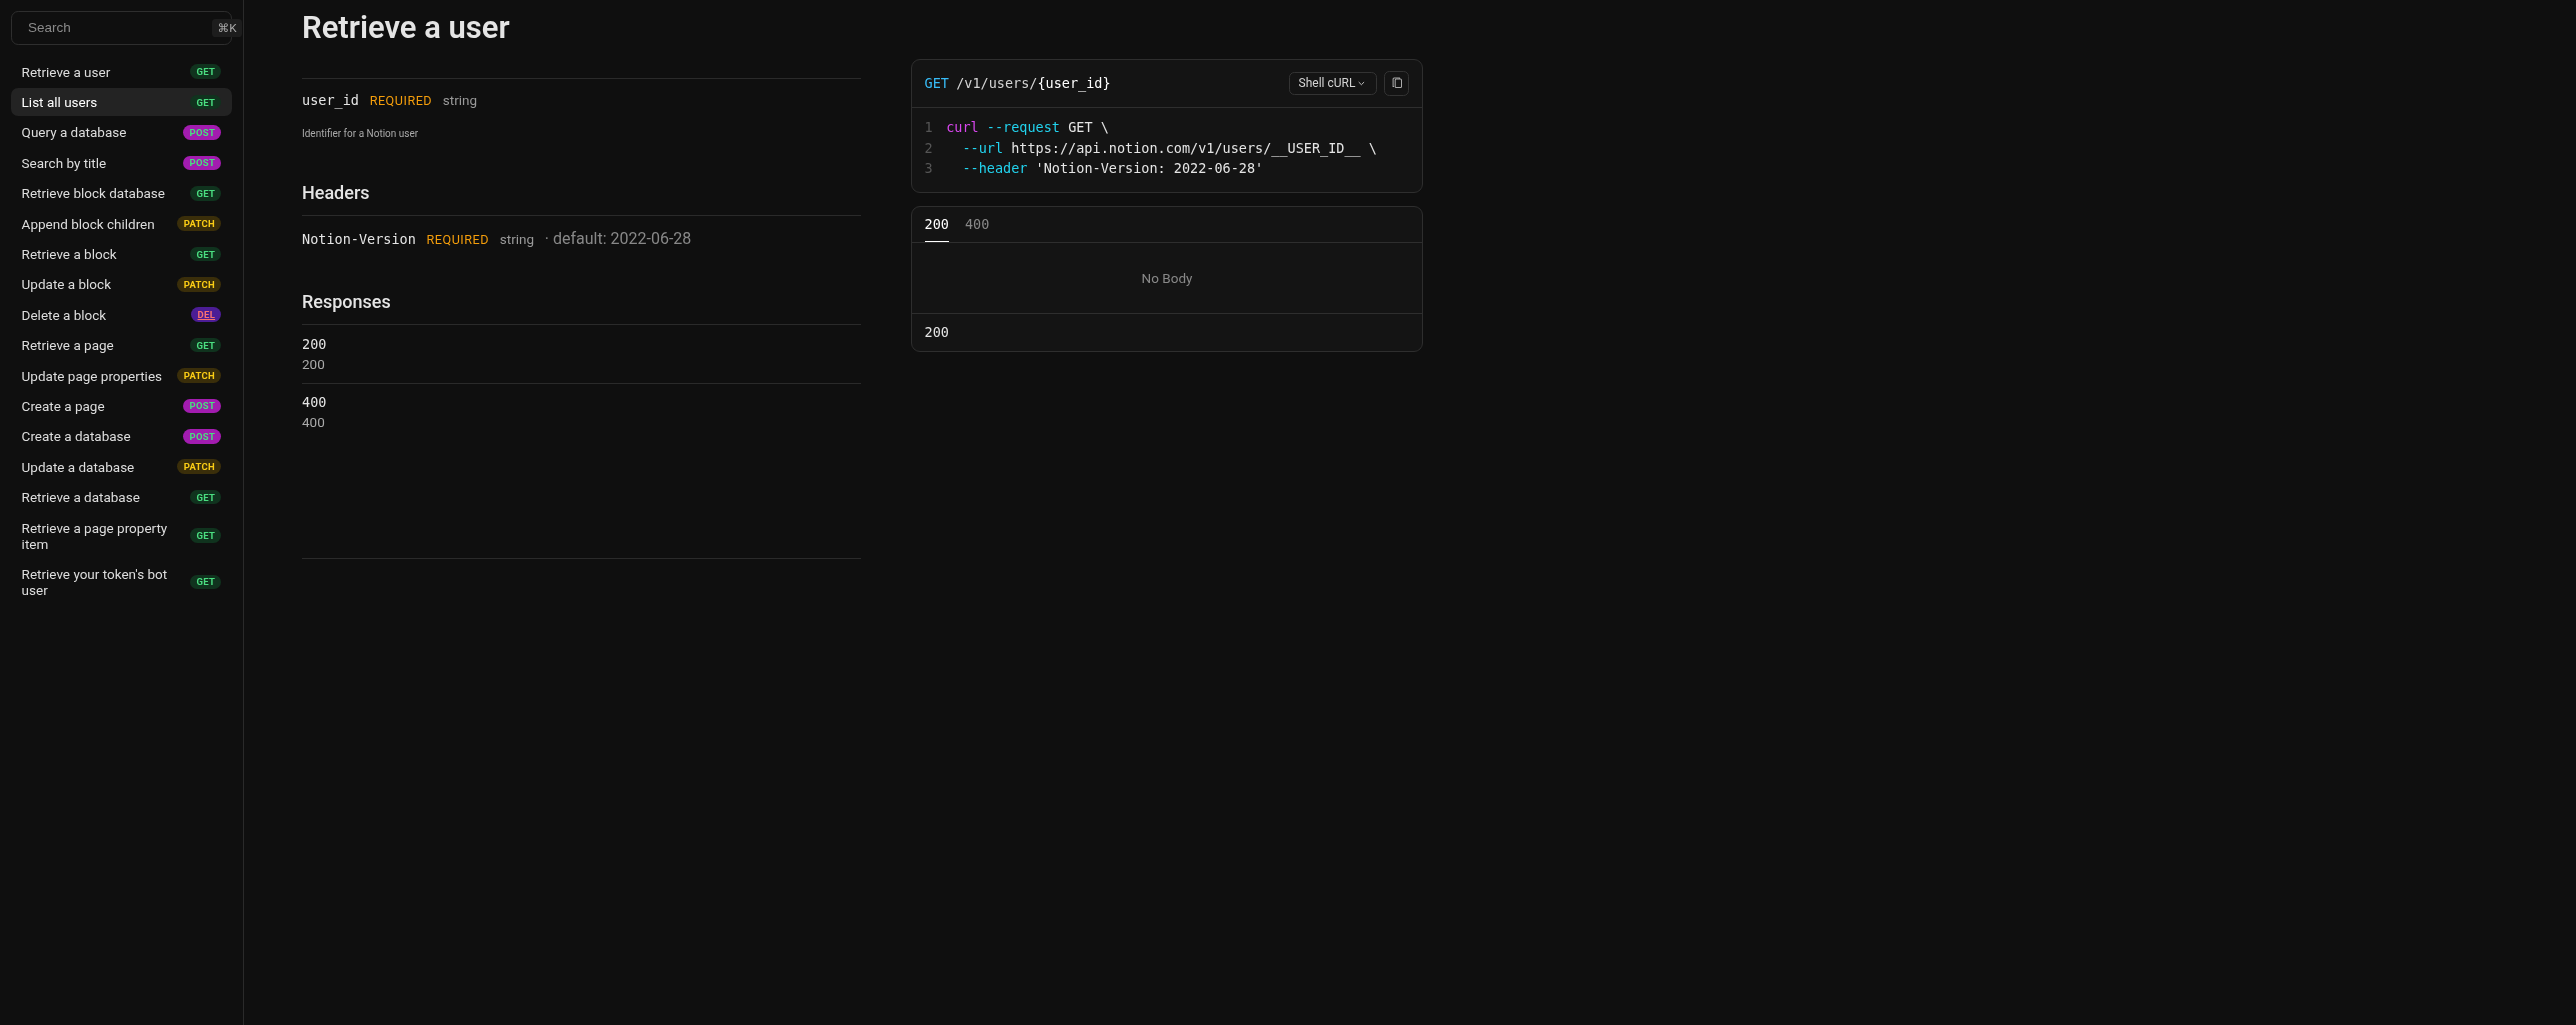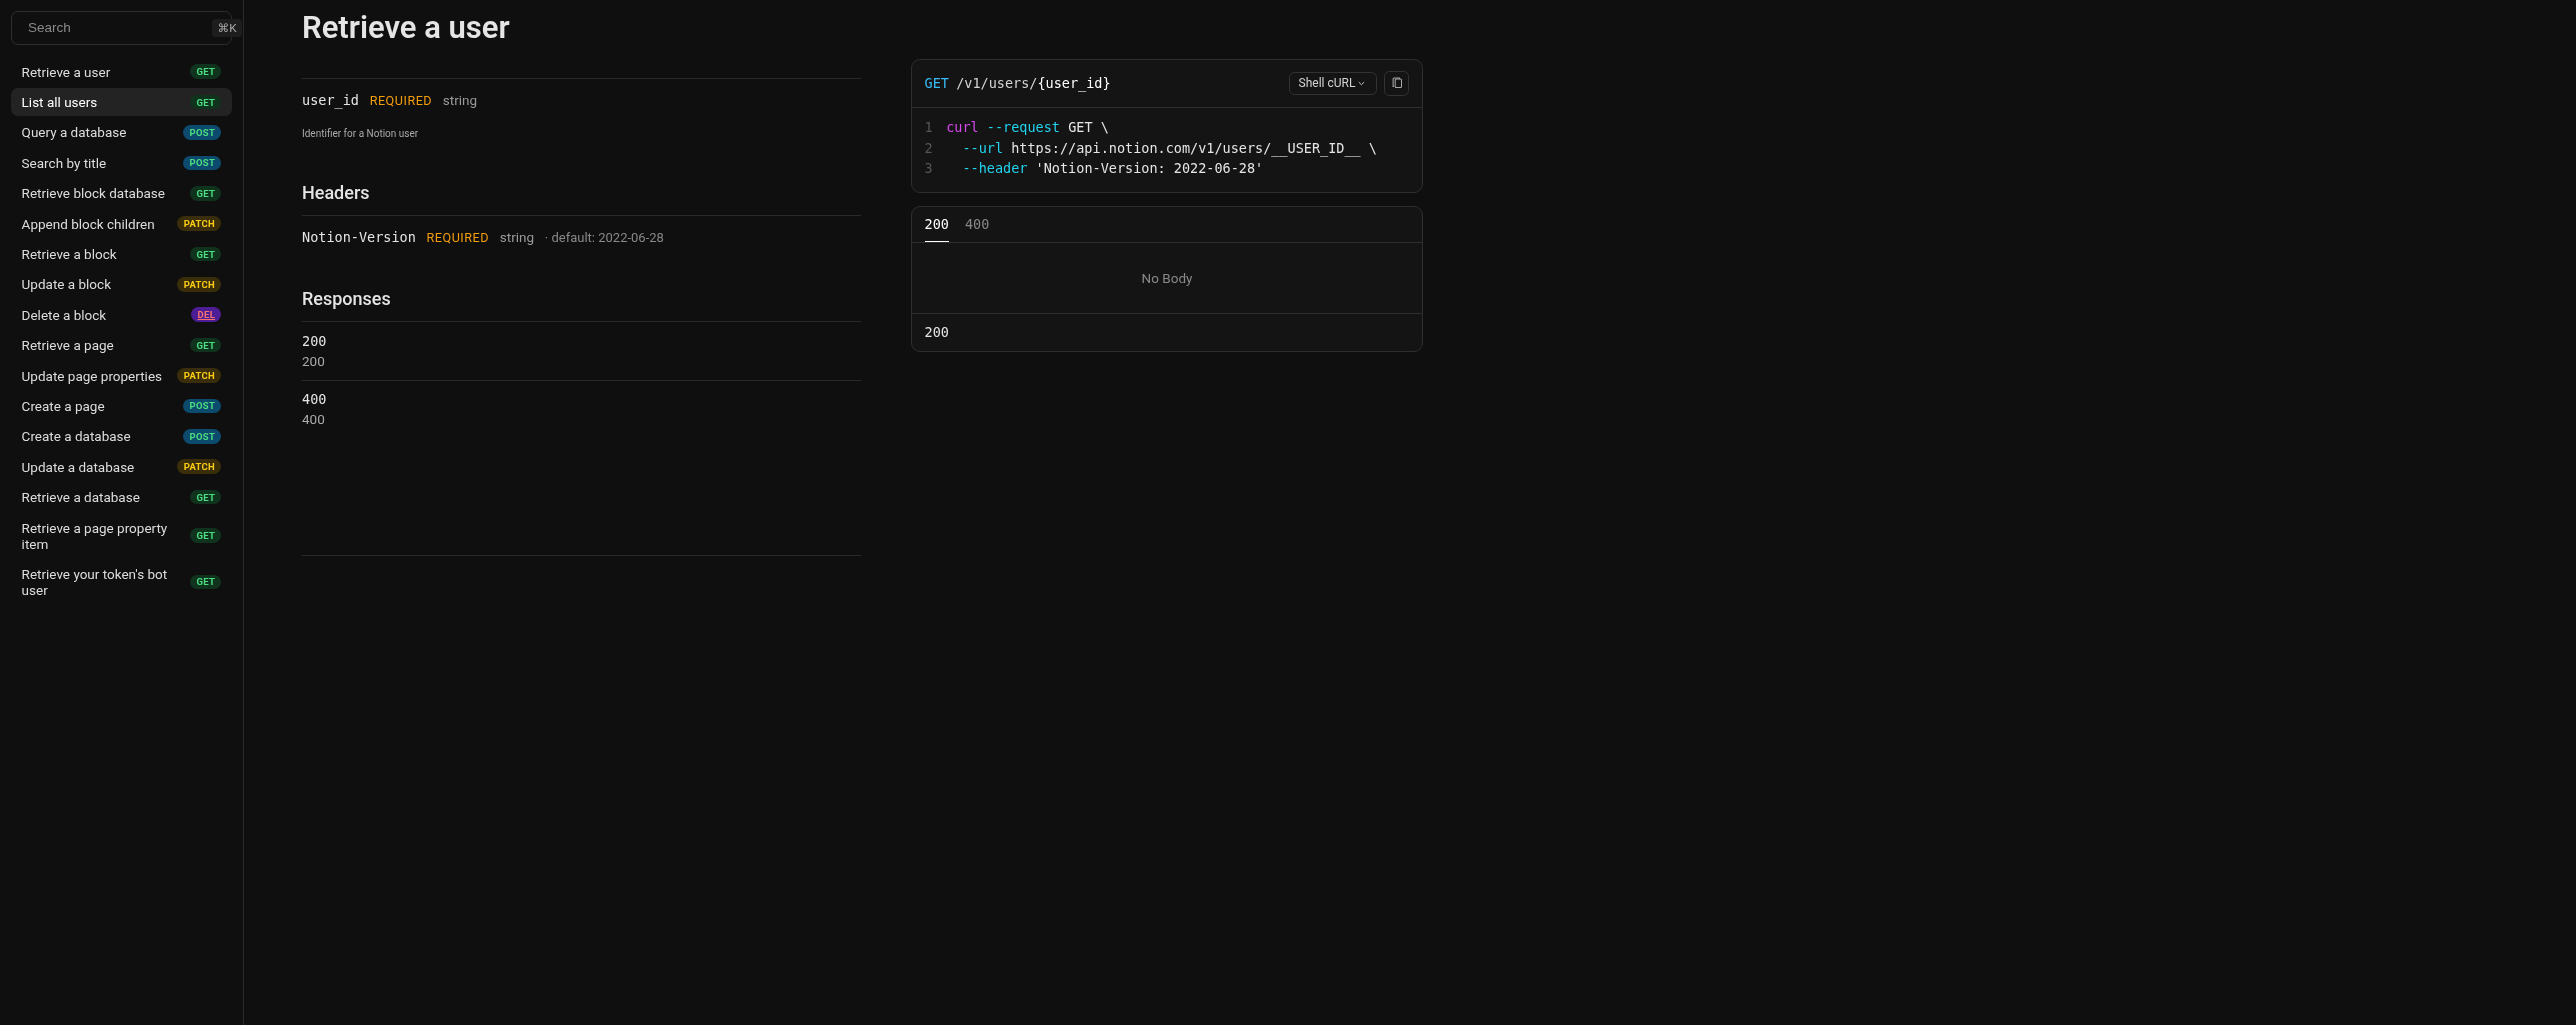--- a/index.html
+++ b/index.html
@@ -63,41 +63,41 @@
   }
   .nav-item.active { background: #232323; color: #fff; }
   .badge {
     font-size: 9.5px;
     font-weight: 700;
     letter-spacing: 0.3px;
     padding: 1.8px 6.3px;
     border-radius: 900px;
   }
   .badge-GET { background: #10331e; color: #4ade80; }
-  .badge-POST { background: #0c4a6e; color: #4ade80; }
+  .badge-POST { background: #a21caf; color: #4ade80; }
   .badge-PATCH { background: #3a2e0a; color: #facc15; }
   .badge-DEL { background: #4c1d95; color: #f87171; text-decoration: underline; }
 
   
   .content {
     flex: 1;
     display: flex;
     padding: 9px 58px 36px 58px;
     gap: 50px;
     overflow: auto;
   }
   .doc-col { flex: 1; min-width: 0; max-width: 559px; }
   h1 { font-size: 31px; font-weight: 600; margin-bottom: 32px; }
   h2 { font-size: 18px; font-weight: 500; margin-bottom: 12.6px; margin-top: 27px; }
   .param-row { padding: 12.6px 0 16px 0; border-top: 0.9px solid #2a2a2a; }
   .param-head { display: flex; align-items: baseline; gap: 10.8px; flex-wrap: wrap; }
   .mono { font-family: ui-monospace, "SF Mono", Menlo, Consolas, monospace; font-size: 13.5px; }
   .required { color: #f59e0b; font-size: 12.6px; letter-spacing: 0.5px; }
   .type { color: #999; font-size: 13.5px; }
-  .type-note { color: #888; font-size: 13px; }
+  .type-note { color: #888; font-size: 16px; }
   .param-desc { color: #aaa; margin-top: 20px; font-size: 10px; }
   .response-row { padding: 10.8px 0; border-top: 0.9px solid #2a2a2a; }
   .response-row .code { color: #e5e5e5; font-size: 13.5px; }
   .response-row .desc { color: #aaa; font-size: 13.5px; margin-top: 3.6px; }
   .end-divider { border-top: 0.9px solid #2a2a2a; margin-top: 117px; }
 
   
   .code-col { width: 512px; flex-shrink: 0; padding-top: 50px; }
   .code-card {
     border: 0.9px solid #2e2e2e;

